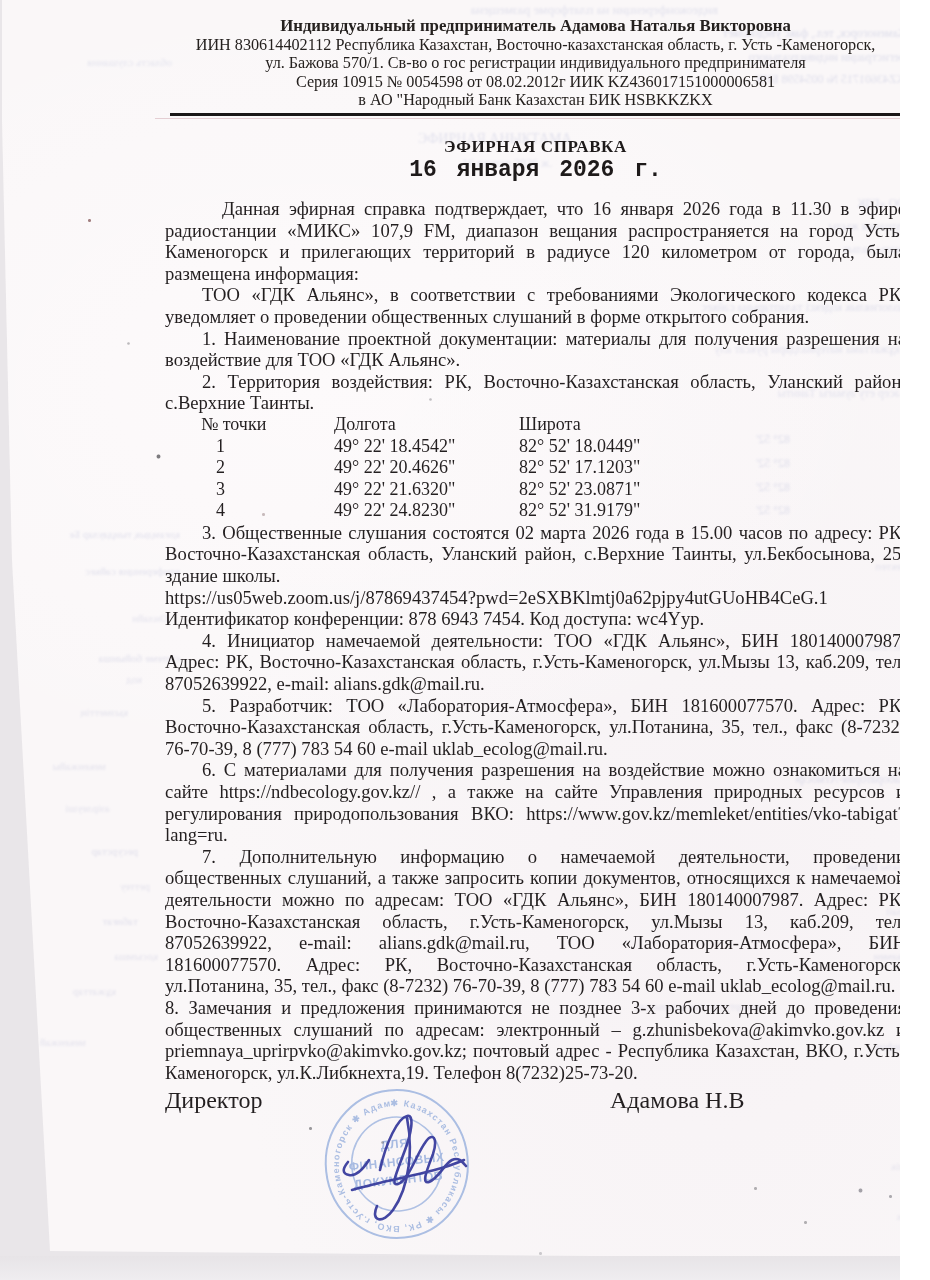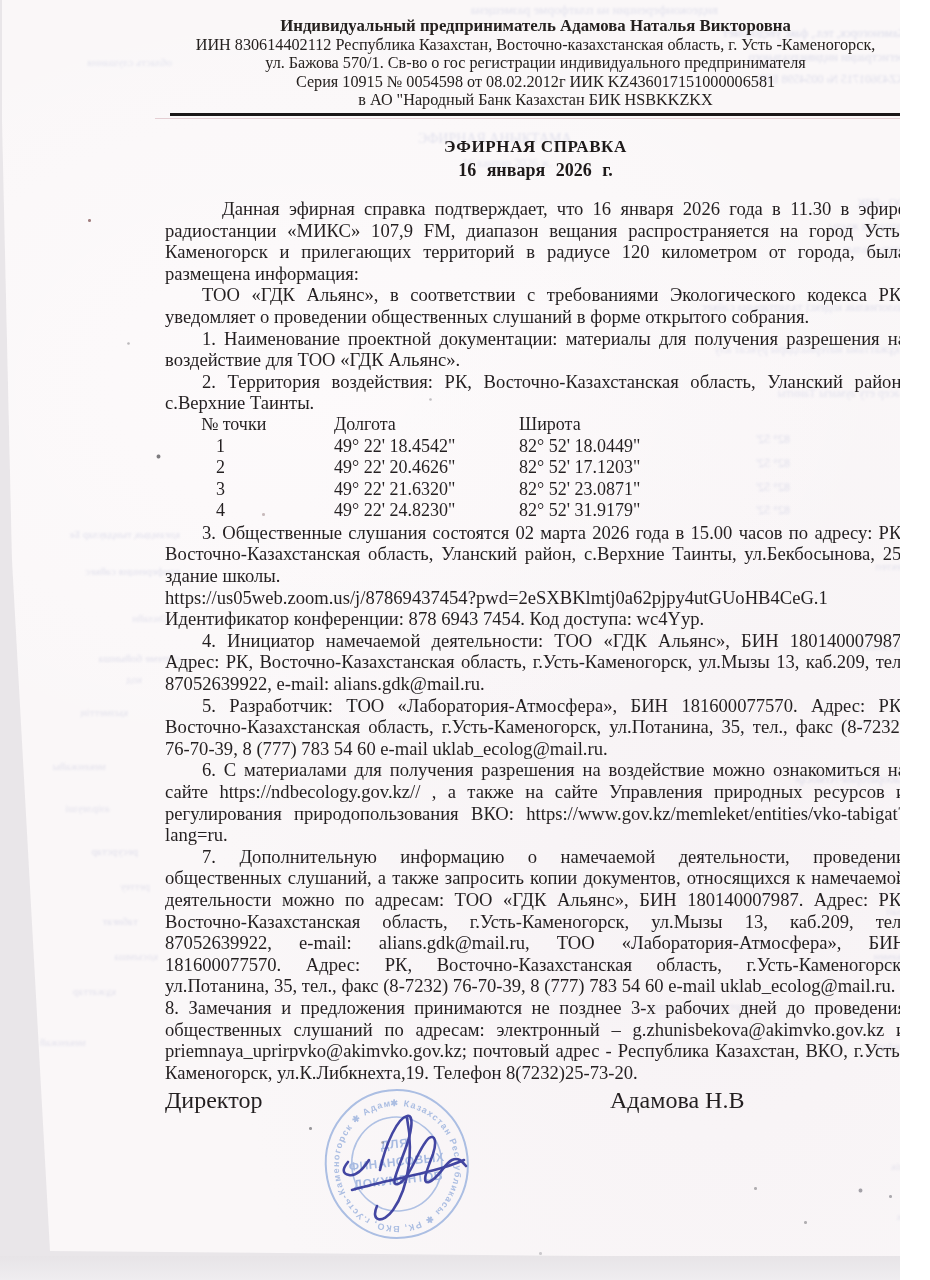--- a/index.html
+++ b/index.html
@@ -27,21 +27,21 @@
   .rule{
     margin-top:3px;margin-left:5px;width:744px;height:0;
     border-top:3px solid #1a1717;
   }
   .rule-echo{
     margin-top:2px;margin-left:-10px;width:770px;height:0;
     border-top:1px solid rgba(186,130,140,.35);
   }
   .title-block{margin-top:16px;text-align:center;color:#1e1a1a;}
   .title{font-weight:bold;font-size:17px;letter-spacing:.6px;line-height:24px;}
-  .title-date{font-weight:bold;font-size:18px;line-height:23px;word-spacing:6px;}
+  .title-date{font-weight:bold;font-size:23px;line-height:23px;word-spacing:6px;font-family:Liberation Mono, monospace;}
   .doc{margin-top:16px;font-size:18.6px;line-height:21.6px;}
   .doc p{margin:0;text-align:justify;}
   .ind  {text-indent:37px;}
   .ind-lg{text-indent:57px;}
   .no-just{text-align:right;}
   .coords{
     display:grid;grid-template-columns:133px 185px auto;
     margin-left:36px;font-size:18px;line-height:21.6px;
   }
   .coords .num{padding-left:15px;}

